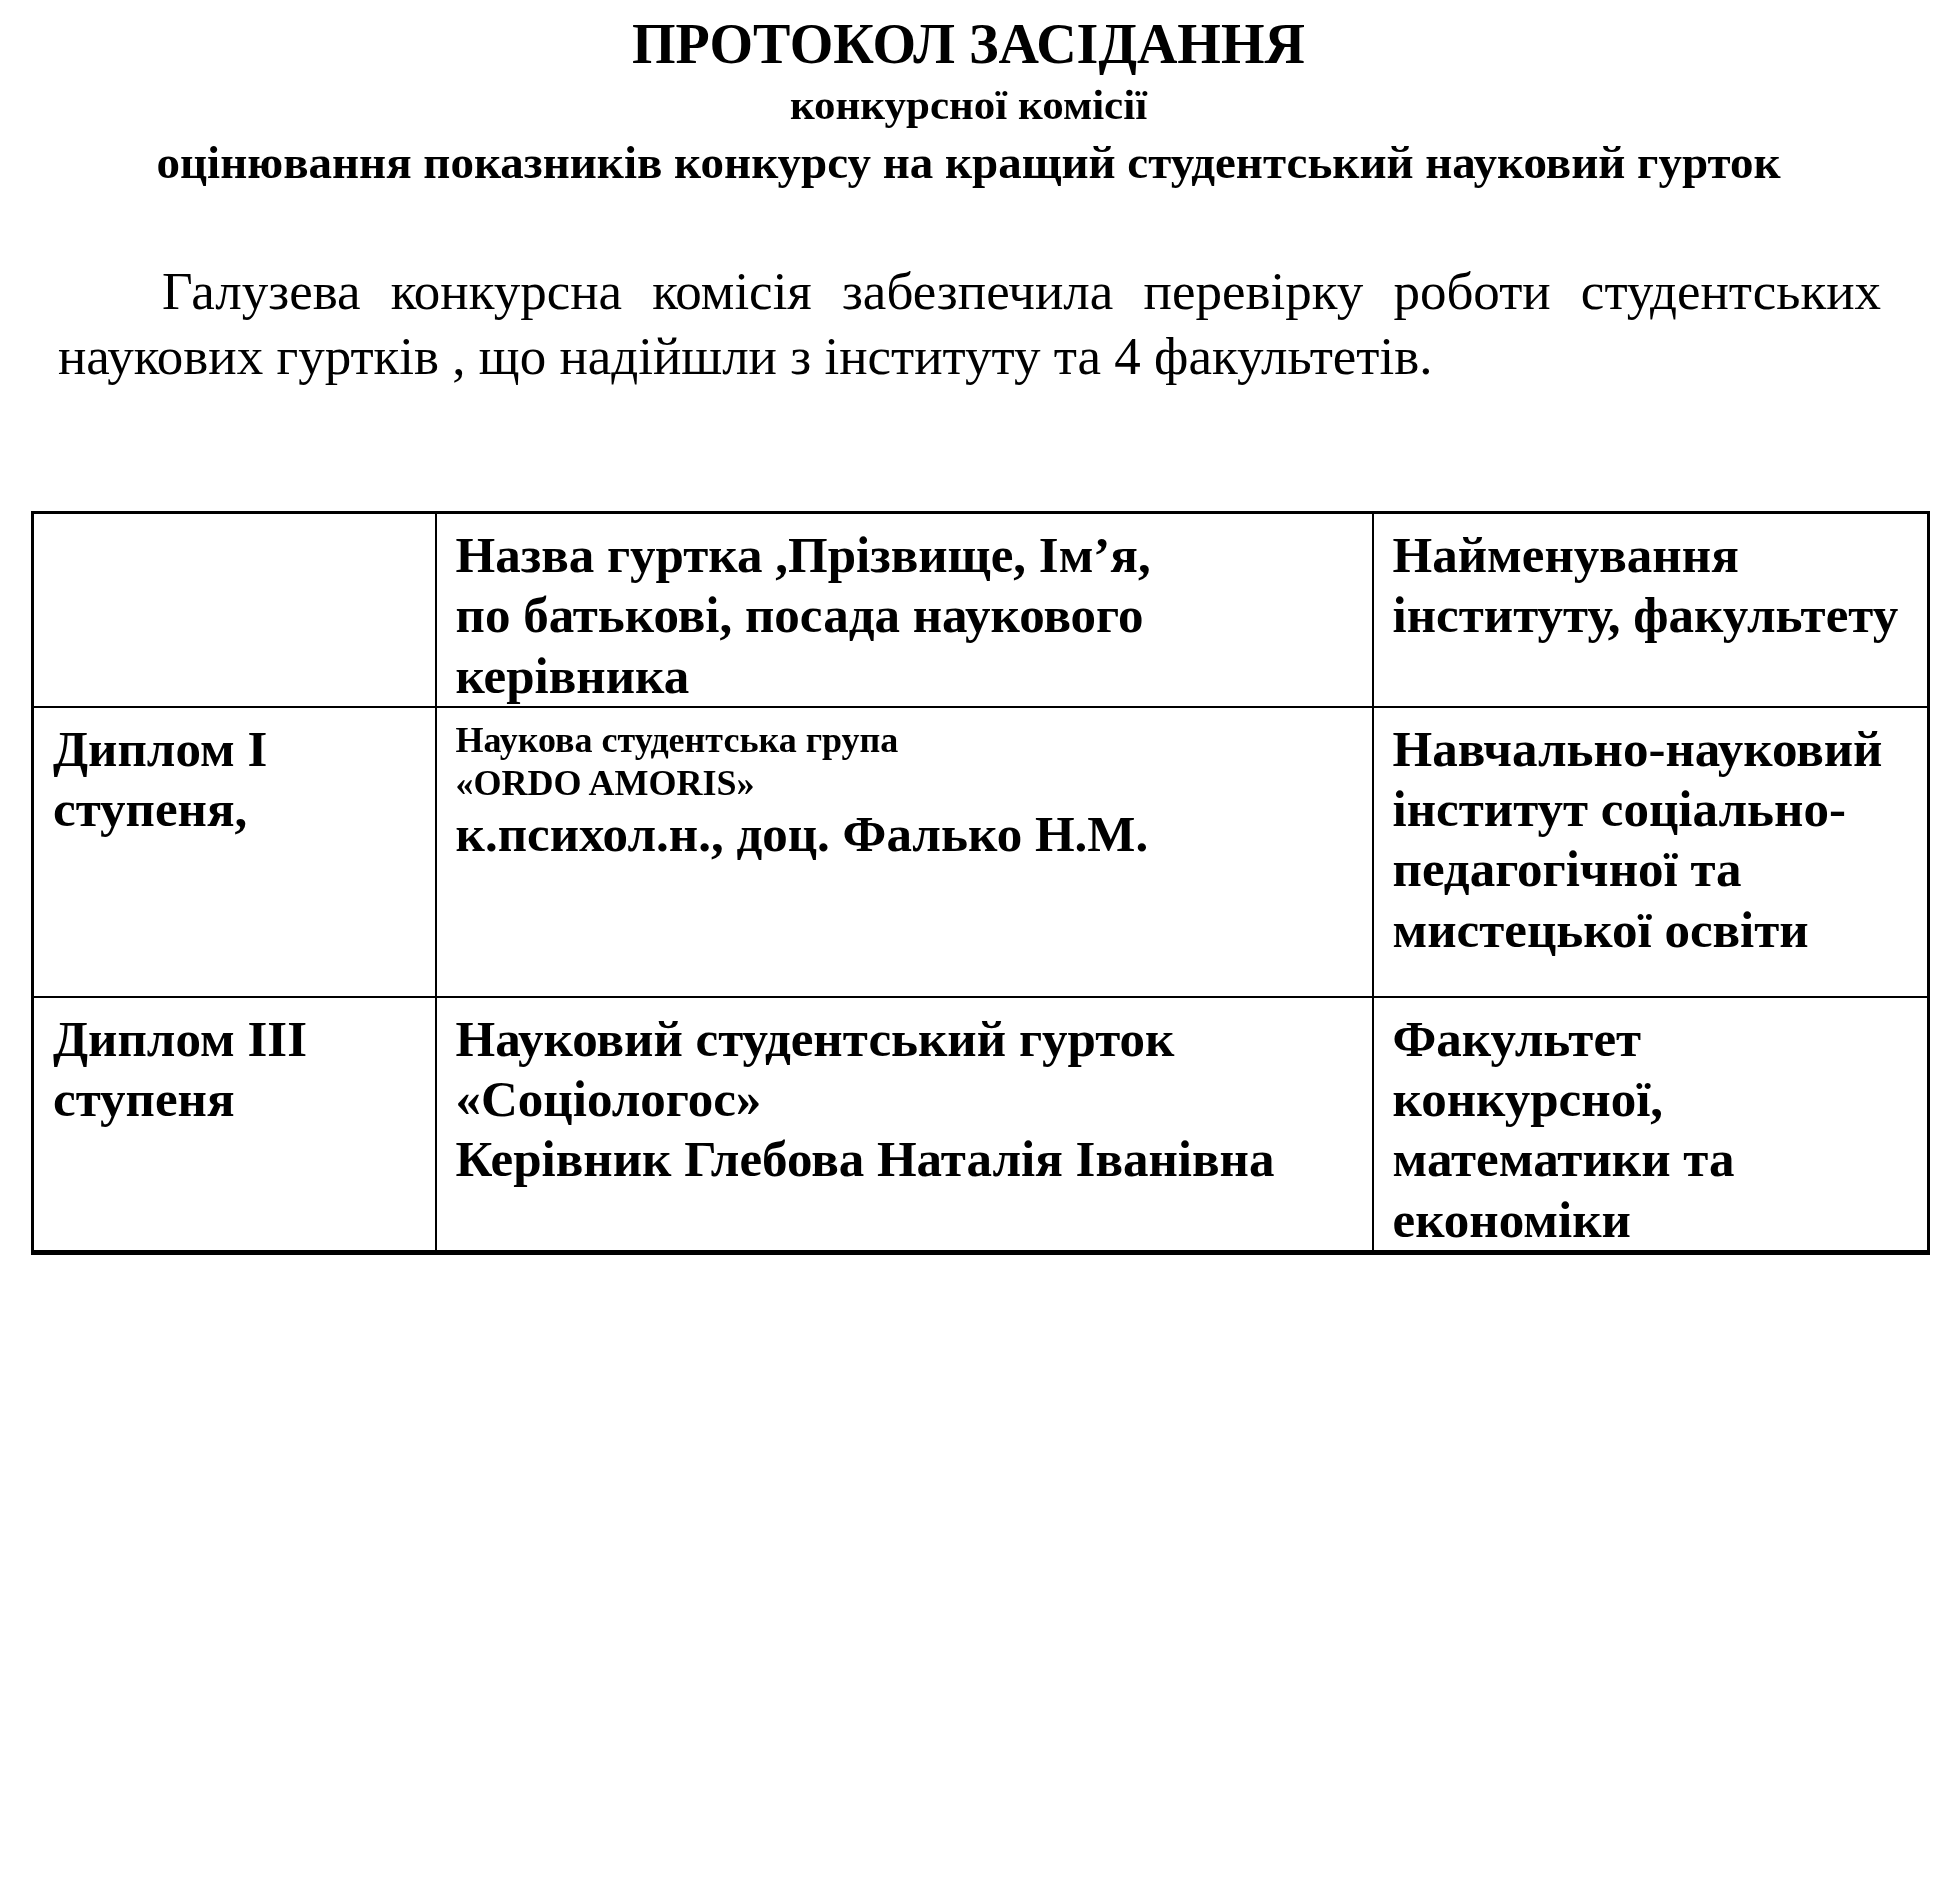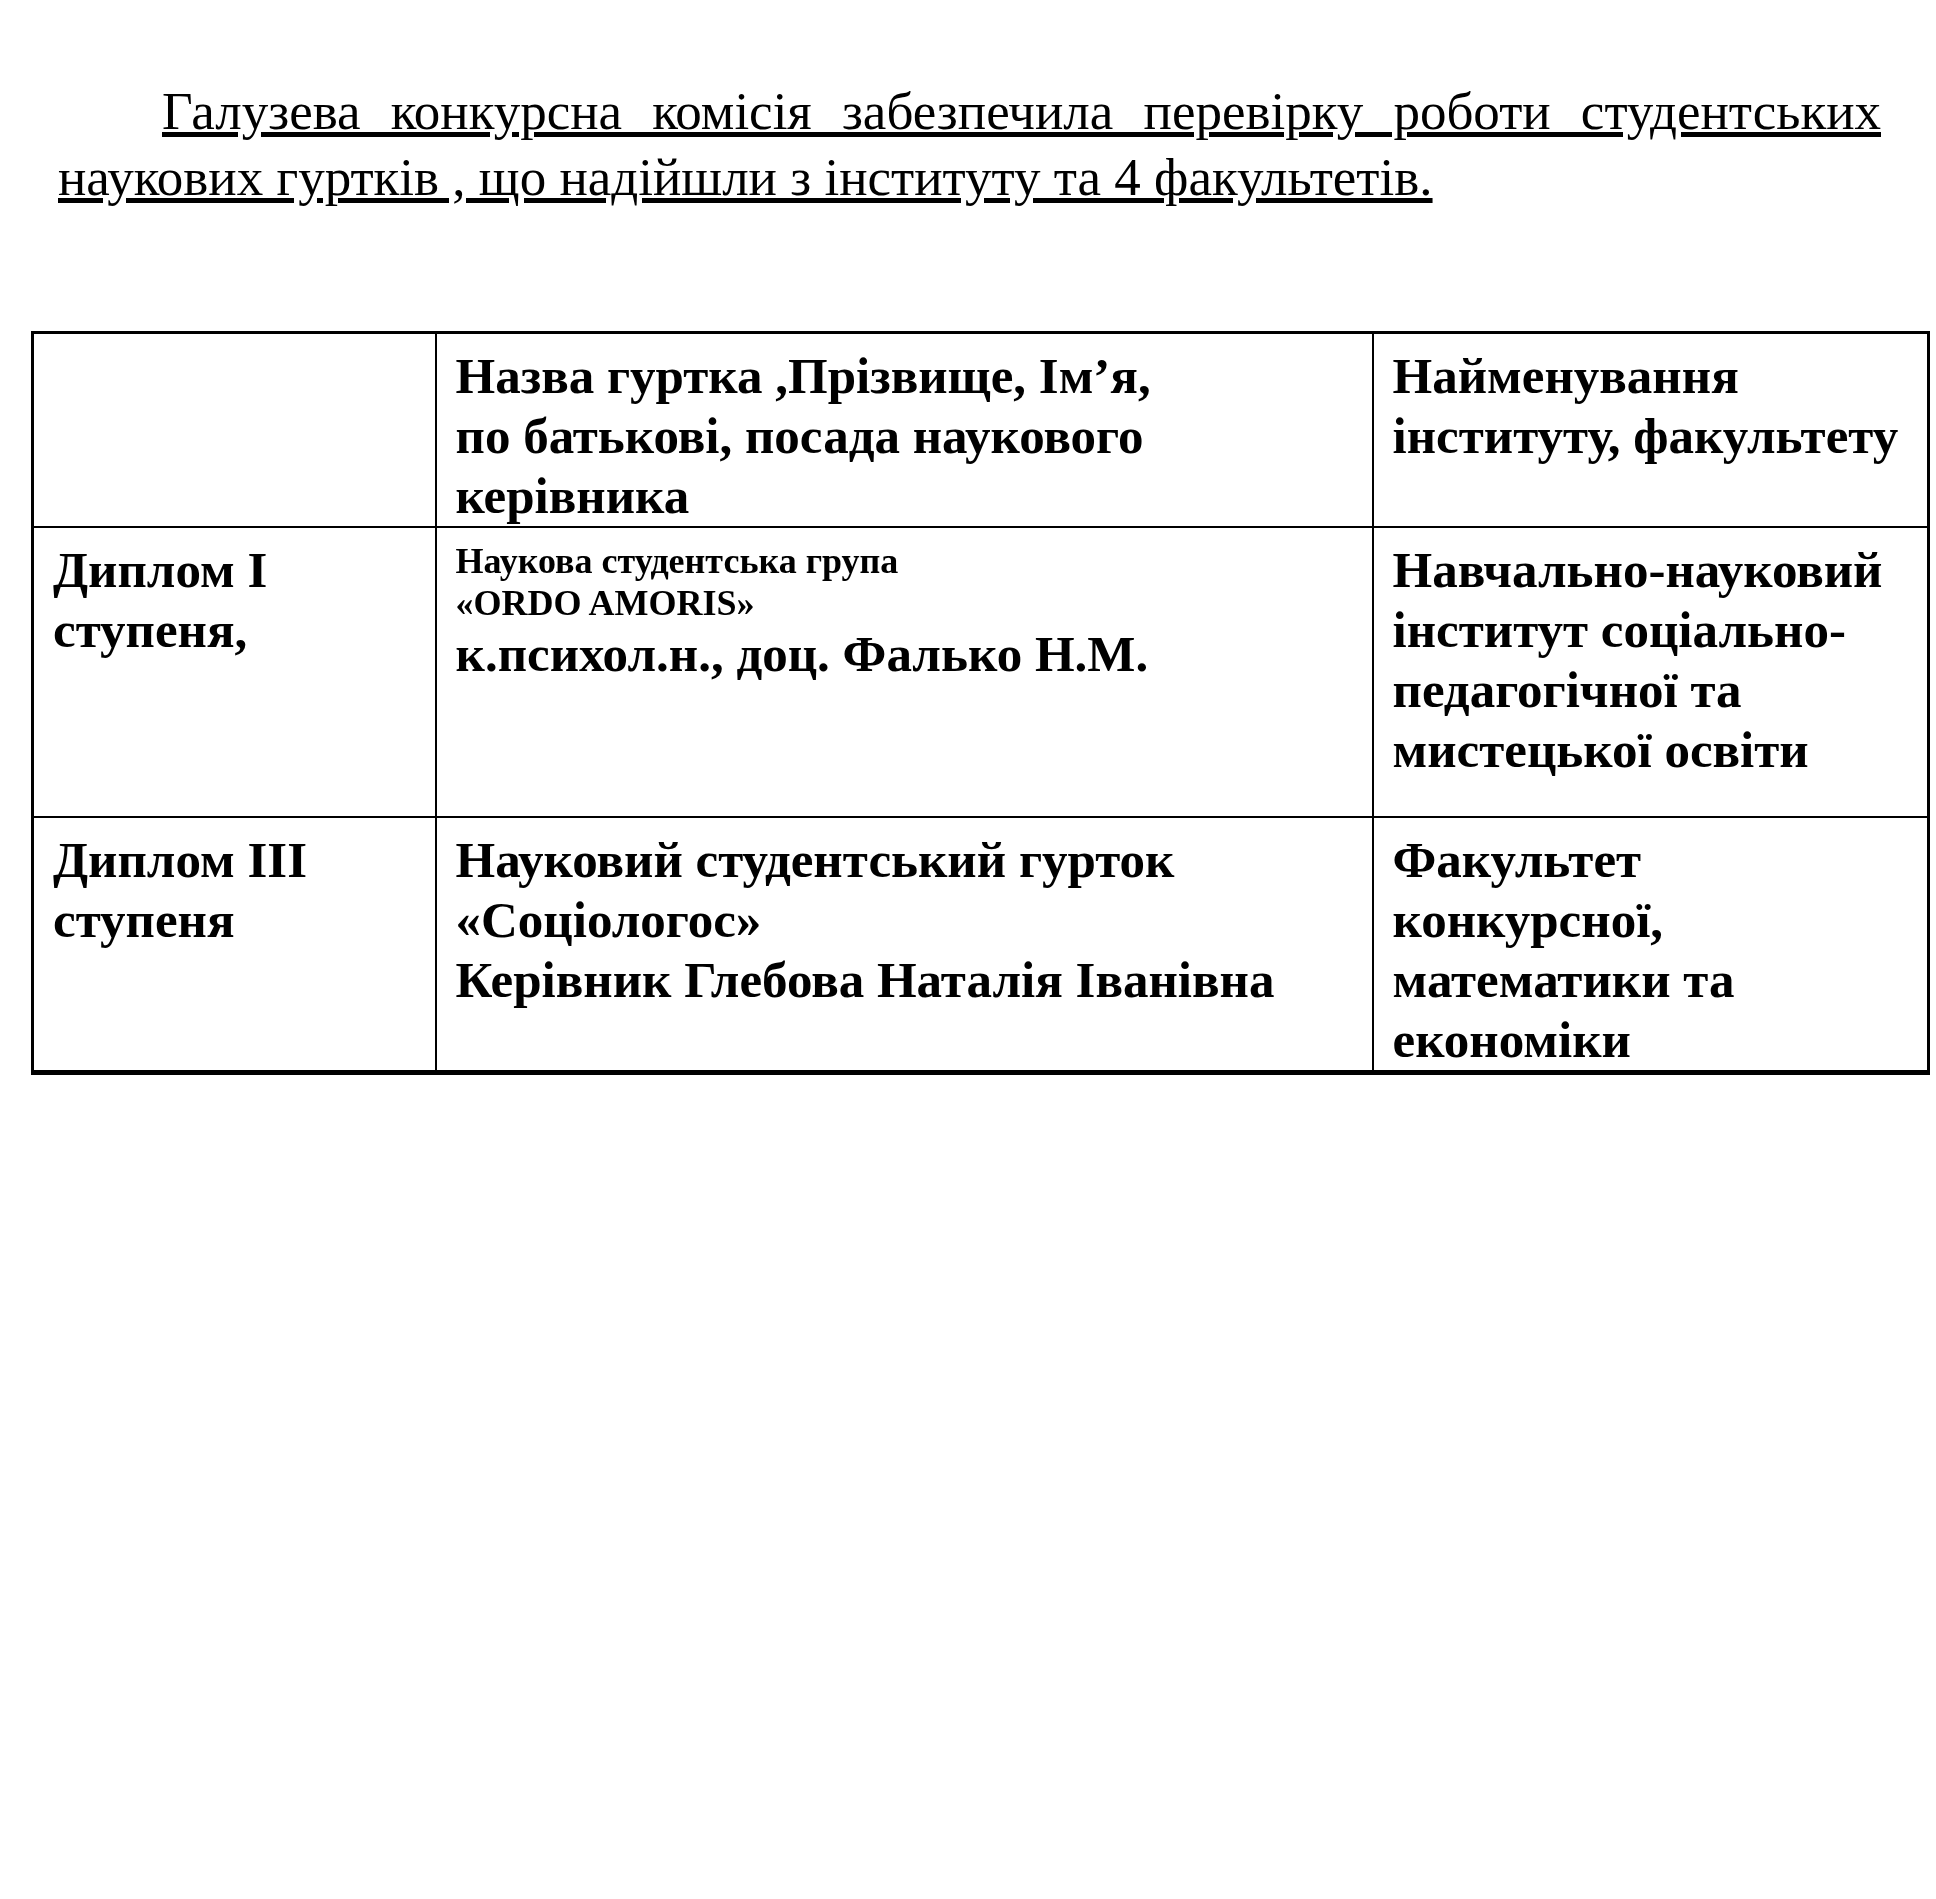--- a/index.html
+++ b/index.html
@@ -40,21 +40,20 @@
     font-size: 53px;
     text-align: center;
     margin-top: 60px;
     line-height: 1.2;
   }
   .body-text {
     margin: 66px 56px 0 58px;
     font-size: 53px;
     line-height: 1.24;
     text-align: justify;
-    text-decoration: underline;
   }
   .body-text p {
     margin: 0;
     text-indent: 104px;
   }
   .awards-table {
     border-collapse: collapse;
     table-layout: fixed;
     margin: 121px 0 0 31px;
     width: 1896px;
@@ -82,20 +81,25 @@
   }
   .col-award     { width: 403px; }
   .col-group     { width: 937px; }
   .col-institute { width: 556px; }
 </style>
 </head>
 <body>
 
 <div class="page">
 
+  <div class="title-block">
+    <div class="doc-title">ПРОТОКОЛ ЗАСІДАННЯ</div>
+    <div class="doc-subtitle-1">конкурсної комісії</div>
+    <div class="doc-subtitle-2">оцінювання показників конкурсу на кращий студентський науковий гурток</div>
+  </div>
 
 
   <div class="body-text">
     <p>Галузева конкурсна комісія забезпечила перевірку роботи студентських наукових гуртків , що надійшли з інституту та 4 факультетів.</p>
   </div>
 
   <table class="awards-table">
     <colgroup>
       <col class="col-award">
       <col class="col-group">

